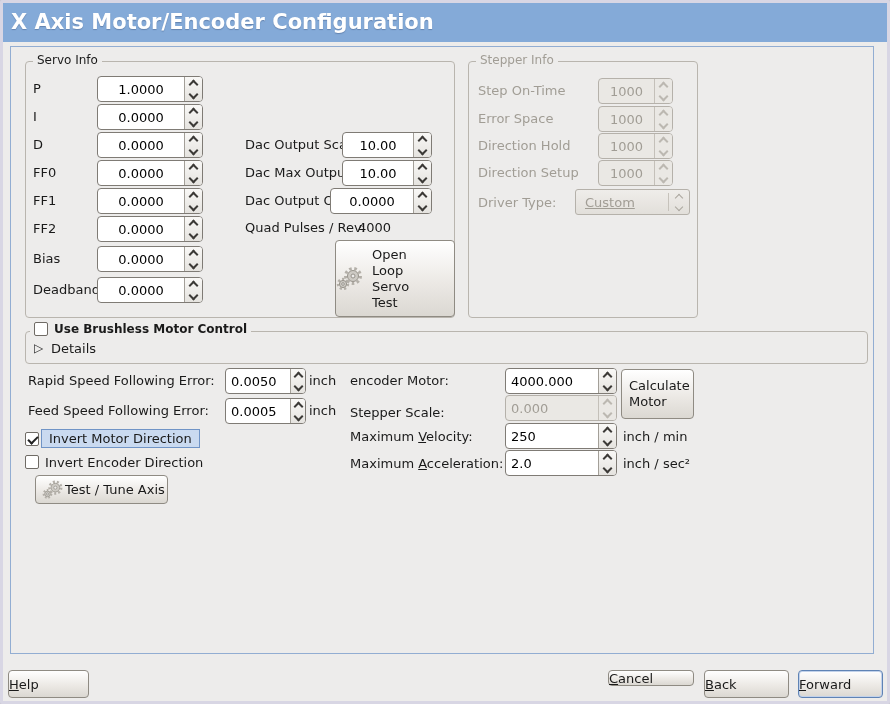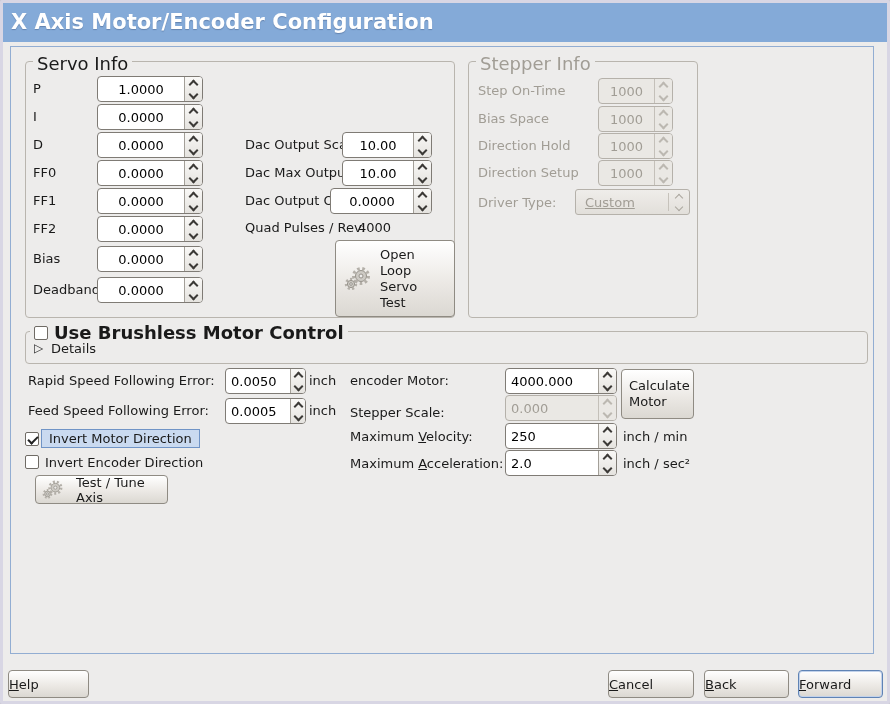--- a/index.html
+++ b/index.html
@@ -14,21 +14,21 @@
   }
   .titlebar .title{
     padding-left:8px; line-height:39px; font-size:21px; font-weight:bold; color:#ffffff;
     text-shadow:0 1px 1px rgba(40,60,100,.35); white-space:nowrap;
   }
   .pageframe{
     position:absolute; left:7px; top:43px; width:864px; height:608px;
     border:1px solid #92add2; box-sizing:border-box;
   }
   .frame{position:absolute; border:1px solid #b9b5ae; border-radius:4px; box-sizing:border-box;}
-  .legend{position:absolute; top:-9px; left:7px; background:#edeceb; padding:0 4px; font-size:18px; white-space:nowrap;}
+  .legend{position:absolute; top:-9px; left:7px; background:#edeceb; padding:0 4px; font-size:12px; white-space:nowrap;}
   .flabel{position:absolute; font-size:13px; white-space:nowrap;}
   .dim{color:#a19d95;}
   .spinbox{
     position:absolute; display:flex; height:26px; box-sizing:border-box;
     background:#ffffff; border:1px solid #7f7b75; border-radius:4px; overflow:hidden;
   }
   .spinbox .entry{
     flex:1; min-width:0; border:none; outline:none; background:transparent;
     font-family:inherit; font-size:13px; color:#000; padding:0 5px;
   }
@@ -186,21 +186,21 @@
     <input class="entry center" value="0.0000" style="">
     <span class="spin">
         <i class="chev up"></i>
         <i class="chev dn"></i>
       </span>
   </div>
 
   <div class="flabel" style="left:242px;top:217px">Quad Pulses / Rev:</div>
   <div class="flabel" style="left:355px;top:217px">4000</div>
 
-  <div class="btn" style="left:332px;top:237px;width:120px;height:77px;justify-content:flex-start;padding-left:8px;gap:8px">
+  <div class="btn" style="left:332px;top:237px;width:120px;height:77px;justify-content:flex-start;gap:8px">
     <svg class="gearicon" width="28" height="28" viewBox="0 0 28 28">
       <circle cx="17" cy="11" r="7.5" fill="none" stroke="#b3afa8" stroke-width="3" stroke-dasharray="2.6 2.6"></circle>
       <circle cx="17" cy="11" r="5.5" fill="#cdcac4" stroke="#97938b" stroke-width="1"></circle>
       <circle cx="17" cy="11" r="2" fill="#edeceb" stroke="#97938b"></circle>
       <circle cx="7" cy="19" r="5" fill="none" stroke="#b3afa8" stroke-width="2.4" stroke-dasharray="2.2 2.2"></circle>
       <circle cx="7" cy="19" r="3.6" fill="#cdcac4" stroke="#97938b" stroke-width="1"></circle>
       <circle cx="7" cy="19" r="1.3" fill="#edeceb" stroke="#97938b"></circle>
     </svg>
     <span class="multiline">Open
 Loop
@@ -214,21 +214,21 @@
 
   <div class="flabel dim" style="left:475px;top:80px">Step On-Time</div>
   <div class="spinbox disabled" style="left:595px;top:75px;width:75px">
     <input class="entry center" readonly="" value="1000" style="">
     <span class="spin">
         <i class="chev up"></i>
         <i class="chev dn"></i>
       </span>
   </div>
 
-  <div class="flabel dim" style="left:475px;top:108px">Bias Space</div>
+  <div class="flabel dim" style="left:475px;top:108px">Error Space</div>
   <div class="spinbox disabled" style="left:595px;top:103px;width:75px">
     <input class="entry center" readonly="" value="1000" style="">
     <span class="spin">
         <i class="chev up"></i>
         <i class="chev dn"></i>
       </span>
   </div>
 
   <div class="flabel dim" style="left:475px;top:135px">Direction Hold</div>
   <div class="spinbox disabled" style="left:595px;top:130px;width:75px">
@@ -328,36 +328,36 @@
       </span>
   </div>
   <span class="unit" style="left:620px;top:453px">inch / sec²</span>
 
   <span class="checkbox checked" style="left:22px;top:429px"></span>
   <div class="hl" style="left:38px;top:426px">Invert Motor Direction</div>
 
   <span class="checkbox" style="left:22px;top:452px"></span>
   <div class="flabel" style="left:42px;top:452px">Invert Encoder Direction</div>
 
-  <div class="btn" style="left:32px;top:472px;width:133px;height:29px;justify-content:flex-start;padding-left:6px;gap:12px">
+  <div class="btn" style="left:32px;top:472px;width:133px;height:29px;justify-content:flex-start;padding-left:6px;gap:1px">
     <svg class="gearicon" width="22" height="22" viewBox="0 0 28 28">
       <circle cx="17" cy="11" r="7.5" fill="none" stroke="#b3afa8" stroke-width="3" stroke-dasharray="2.6 2.6"></circle>
       <circle cx="17" cy="11" r="5.5" fill="#cdcac4" stroke="#97938b" stroke-width="1"></circle>
       <circle cx="17" cy="11" r="2" fill="#edeceb" stroke="#97938b"></circle>
       <circle cx="7" cy="19" r="5" fill="none" stroke="#b3afa8" stroke-width="2.4" stroke-dasharray="2.2 2.2"></circle>
       <circle cx="7" cy="19" r="3.6" fill="#cdcac4" stroke="#97938b" stroke-width="1"></circle>
       <circle cx="7" cy="19" r="1.3" fill="#edeceb" stroke="#97938b"></circle>
     </svg>
     <span>Test / Tune Axis</span>
   </div>
 
   <div class="btn" style="left:5px;top:667px;width:81px;height:28px">
     <span><span></span><u>H</u><span>elp</span></span>
   </div>
-  <div class="btn" style="left:605px;top:667px;width:86px;height:28px">
+  <div class="btn" style="left:605px;top:667px;width:86px;height:16px">
     <span><span></span><u>C</u><span>ancel</span></span>
   </div>
   <div class="btn" style="left:701px;top:667px;width:85px;height:28px">
     <span><span></span><u>B</u><span>ack</span></span>
   </div>
   <div class="btn focus" style="left:795px;top:667px;width:85px;height:28px">
     <span><span></span><u>F</u><span>orward</span></span>
   </div>
 
 </div>

